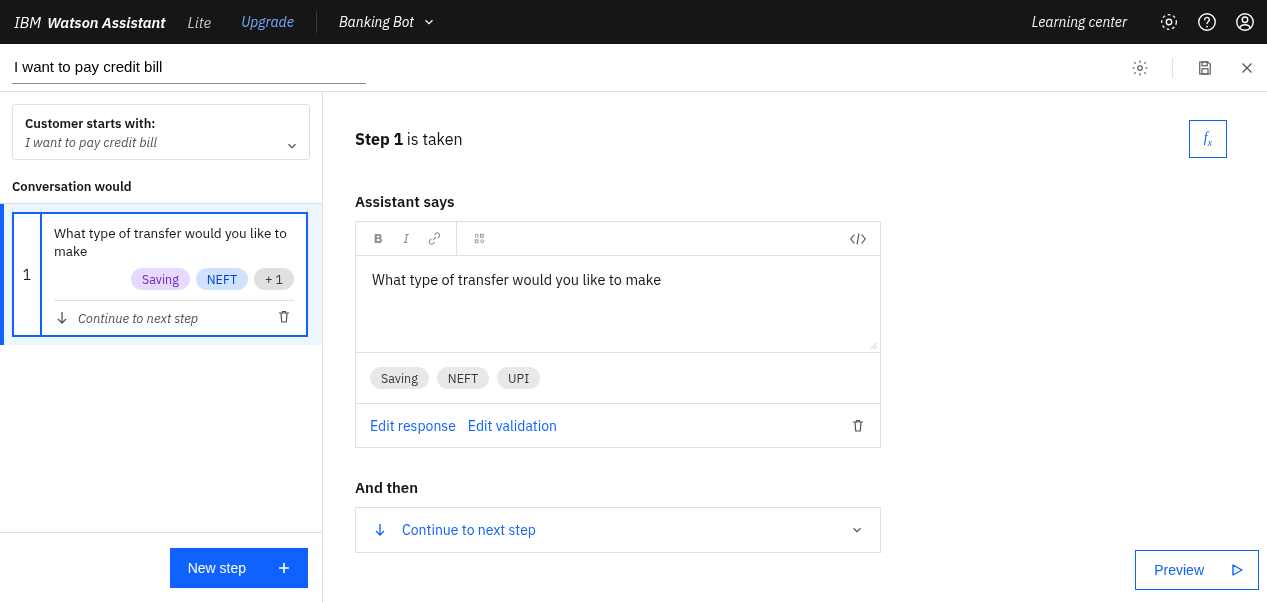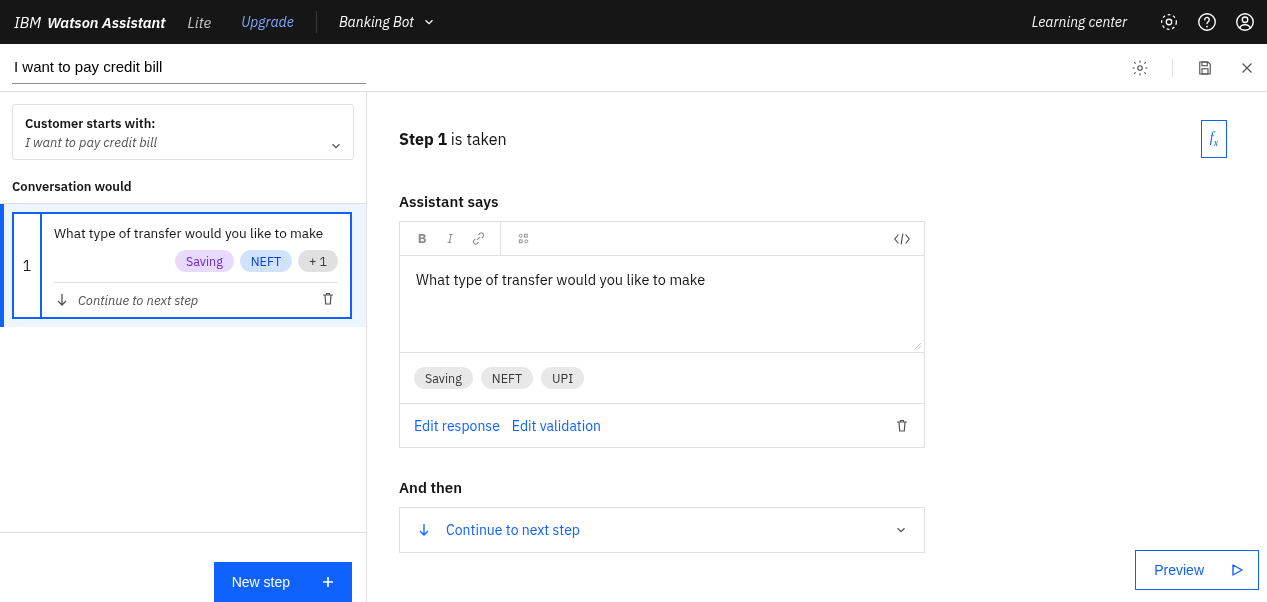--- a/index.html
+++ b/index.html
@@ -18,21 +18,21 @@
   
   .title-row { height:48px; border-bottom:1px solid #e0e0e0; display:flex; align-items:center;}
   .title-row .left { width:367px; display:flex; align-items:center; padding:0 0 0 12px; height:100%;}
   .title-input { border:none; font-size:15px; width:320px; outline:none; padding:6px 2px;}
   .title-underline { border-bottom:1px solid #8d8d8d; padding-bottom:2px; width:354px;}
   .title-row .right { flex:1; display:flex; justify-content:flex-end; align-items:center; gap:22px; padding-right:10px;}
   .tool-icon { width:20px; height:20px; display:flex; align-items:center; justify-content:center; cursor:pointer; color:#525252;}
   .thin-divider {width:1px; height:20px; background:#e0e0e0;}
   
   .body { display:flex; height:calc(602px - 44px - 48px);}
-  .sidebar { width:367px; border-right:1px solid #e0e0e0; display:flex; flex-direction:column; background:#fff;}
+  .sidebar { width:323px; border-right:1px solid #e0e0e0; display:flex; flex-direction:column; background:#fff;}
   .main { flex:1; position:relative; padding:28px 40px 20px 32px; overflow:auto;}
   
   .cust-box { border:1px solid #e0e0e0; border-radius:3px; margin:12px; padding:10px 12px 8px 12px; position:relative; background:#fff;}
   .cust-box .lbl { font-weight:600; font-size:13px;}
   .cust-box .example { font-style:italic; color:#525252; font-size:13px; margin-top:2px;}
   .cust-box .chev { position:absolute; right:10px; bottom:6px; color:#525252; cursor:pointer;}
   .section-lbl { font-weight:600; font-size:13px; padding:6px 12px 8px 12px; border-bottom:1px solid #e0e0e0;}
   .steps-area { flex:1; overflow:auto; background:#fff;}
   .step-row { display:flex; border-left:4px solid transparent; }
   .step-row.selected { background:#edf5ff; border-left:4px solid #0f62fe;}
@@ -44,29 +44,29 @@
   .pill { border-radius:999px; padding:3px 11px; font-size:12.5px;}
   .pill.purple { background:#e8daff; color:#6929c4;}
   .pill.blue   { background:#d0e2ff; color:#0043ce;}
   .pill.gray   { background:#e0e0e0; color:#393939;}
   .pill.neutral{ background:#e8e8e8; color:#393939;}
   .step-actions-row { display:flex; align-items:center; gap:8px; border-top:1px solid #e0e0e0; padding:8px 0;}
   .cont-lbl { font-style:italic; color:#525252; font-size:13px; flex:1;}
   .mini-svg { width:16px; height:16px; color:#525252;}
   .trash-btn { width:18px; height:18px; color:#525252; cursor:pointer;}
   
-  .sb-footer { height:70px; border-top:1px solid #e0e0e0; display:flex; align-items:flex-end; justify-content:flex-end; padding:0 14px;}
+  .sb-footer { height:70px; border-top:1px solid #e0e0e0; display:flex; align-items:center; justify-content:flex-end; padding:0 14px;}
   .primary-btn { background:#0f62fe; color:#fff; border:none; height:40px; padding:0 16px 0 18px; display:flex; align-items:center; gap:30px; font-size:14px; cursor:pointer;}
   
   .step-taken-row { display:flex; align-items:center; gap:18px; margin-bottom:34px;}
   .step-taken-row .lbl1 { font-size:16px;}
   .step-taken-row .lbl1 b { font-weight:700;}
   .cond-select { border:1px solid transparent; border-bottom:1px solid #8d8d8d; background:#f4f4f4; height:40px; padding:0 38px 0 14px; font-size:14px; color:#393939; position:relative; display:flex; align-items:center; cursor:pointer; min-width:184px;}
   .cond-select .chev { position:absolute; right:12px;}
-  .fx-btn { width:26px; height:38px; border:1px solid #0f62fe; color:#0f62fe; display:flex; align-items:center; justify-content:center; font-style:italic; font-family: 'Georgia', serif; cursor:pointer; margin-left:auto;}
+  .fx-btn { width:38px; height:38px; border:1px solid #0f62fe; color:#0f62fe; display:flex; align-items:center; justify-content:center; font-style:italic; font-family: 'Georgia', serif; cursor:pointer; margin-left:auto;}
   .section-heading { font-weight:600; font-size:15px; margin-bottom:10px;}
   .editor-box { border:1px solid #e0e0e0; width:526px;}
   .editor-toolbar { height:34px; border-bottom:1px solid #e0e0e0; display:flex; align-items:center; padding:0 10px; gap:4px; color:#8d8d8d;}
   .editor-toolbar .tb-grp { display:flex; align-items:center; gap:4px; padding-right:10px; border-right:1px solid #e0e0e0; height:100%;}
   .tb-btn { width:24px; height:24px; display:flex; align-items:center; justify-content:center; cursor:pointer; font-size:13px;}
   .code-btn { margin-left:auto; color:#525252;}
   .editor-area { min-height:96px; padding:14px 14px 26px 16px; font-size:14.5px; color:#161616; position:relative;}
   .resize-handle {position:absolute; right:2px; bottom:2px; color:#c6c6c6; font-size:11px;}
   .options-row { border:1px solid #e0e0e0; border-top:none; width:526px; padding:14px 14px; display:flex; gap:8px;}
   .actions-row2 { border:1px solid #e0e0e0; border-top:none; width:526px; height:44px; display:flex; align-items:center; padding:0 14px; gap:12px;}

